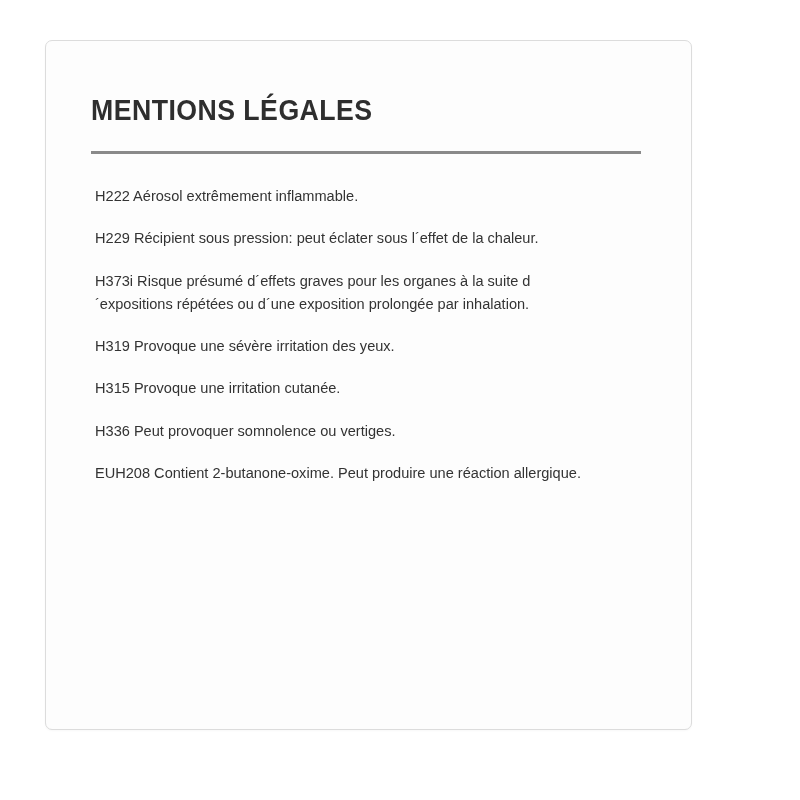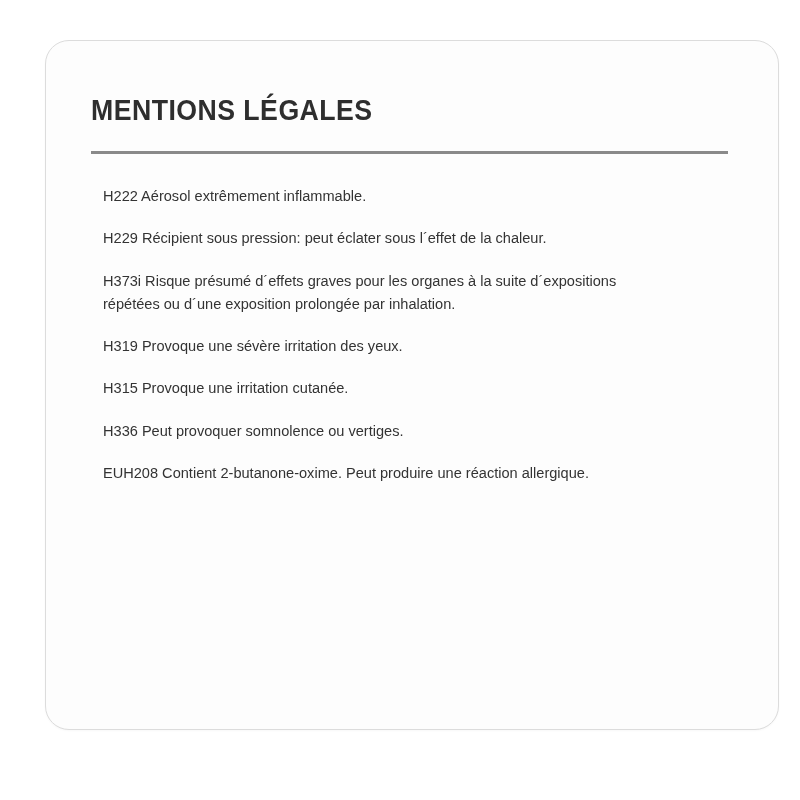--- a/index.html
+++ b/index.html
@@ -15,25 +15,25 @@
     position: relative;
     width: 800px;
     height: 800px;
     box-sizing: border-box;
     padding: 40px 45px 70px 45px;
     background: #ffffff;
   }
 
   .card {
     box-sizing: border-box;
-    width: 734px;
+    width: 647px;
     height: 690px;
     background: #fdfdfd;
     border: 1px solid #dcdcdc;
-    border-radius: 24px;
+    border-radius: 7px;
     padding: 45px 50px 56px 45px;
     box-shadow: 0 1px 2px rgba(0,0,0,0.03);
   }
 
   .card-title {
     font-family: "Liberation Sans", sans-serif;
     font-size: 29px;
     font-weight: bold;
     letter-spacing: 0.5px;
     color: #2e2e2e;
@@ -46,21 +46,21 @@
   .divider {
     margin-top: 24px;
     margin-bottom: 30px;
     height: 3px;
     background: #8a8a8a;
     width: 100%;
     border: none;
   }
 
   .statements {
-    margin: 12px;
+    margin: 4px;
     padding: 0;
     list-style: none;
   }
 
   .statement {
     font-family: "Liberation Sans", sans-serif;
     font-size: 15.5px;
     line-height: 1.5;
     color: #333333;
     margin-bottom: 19px;

